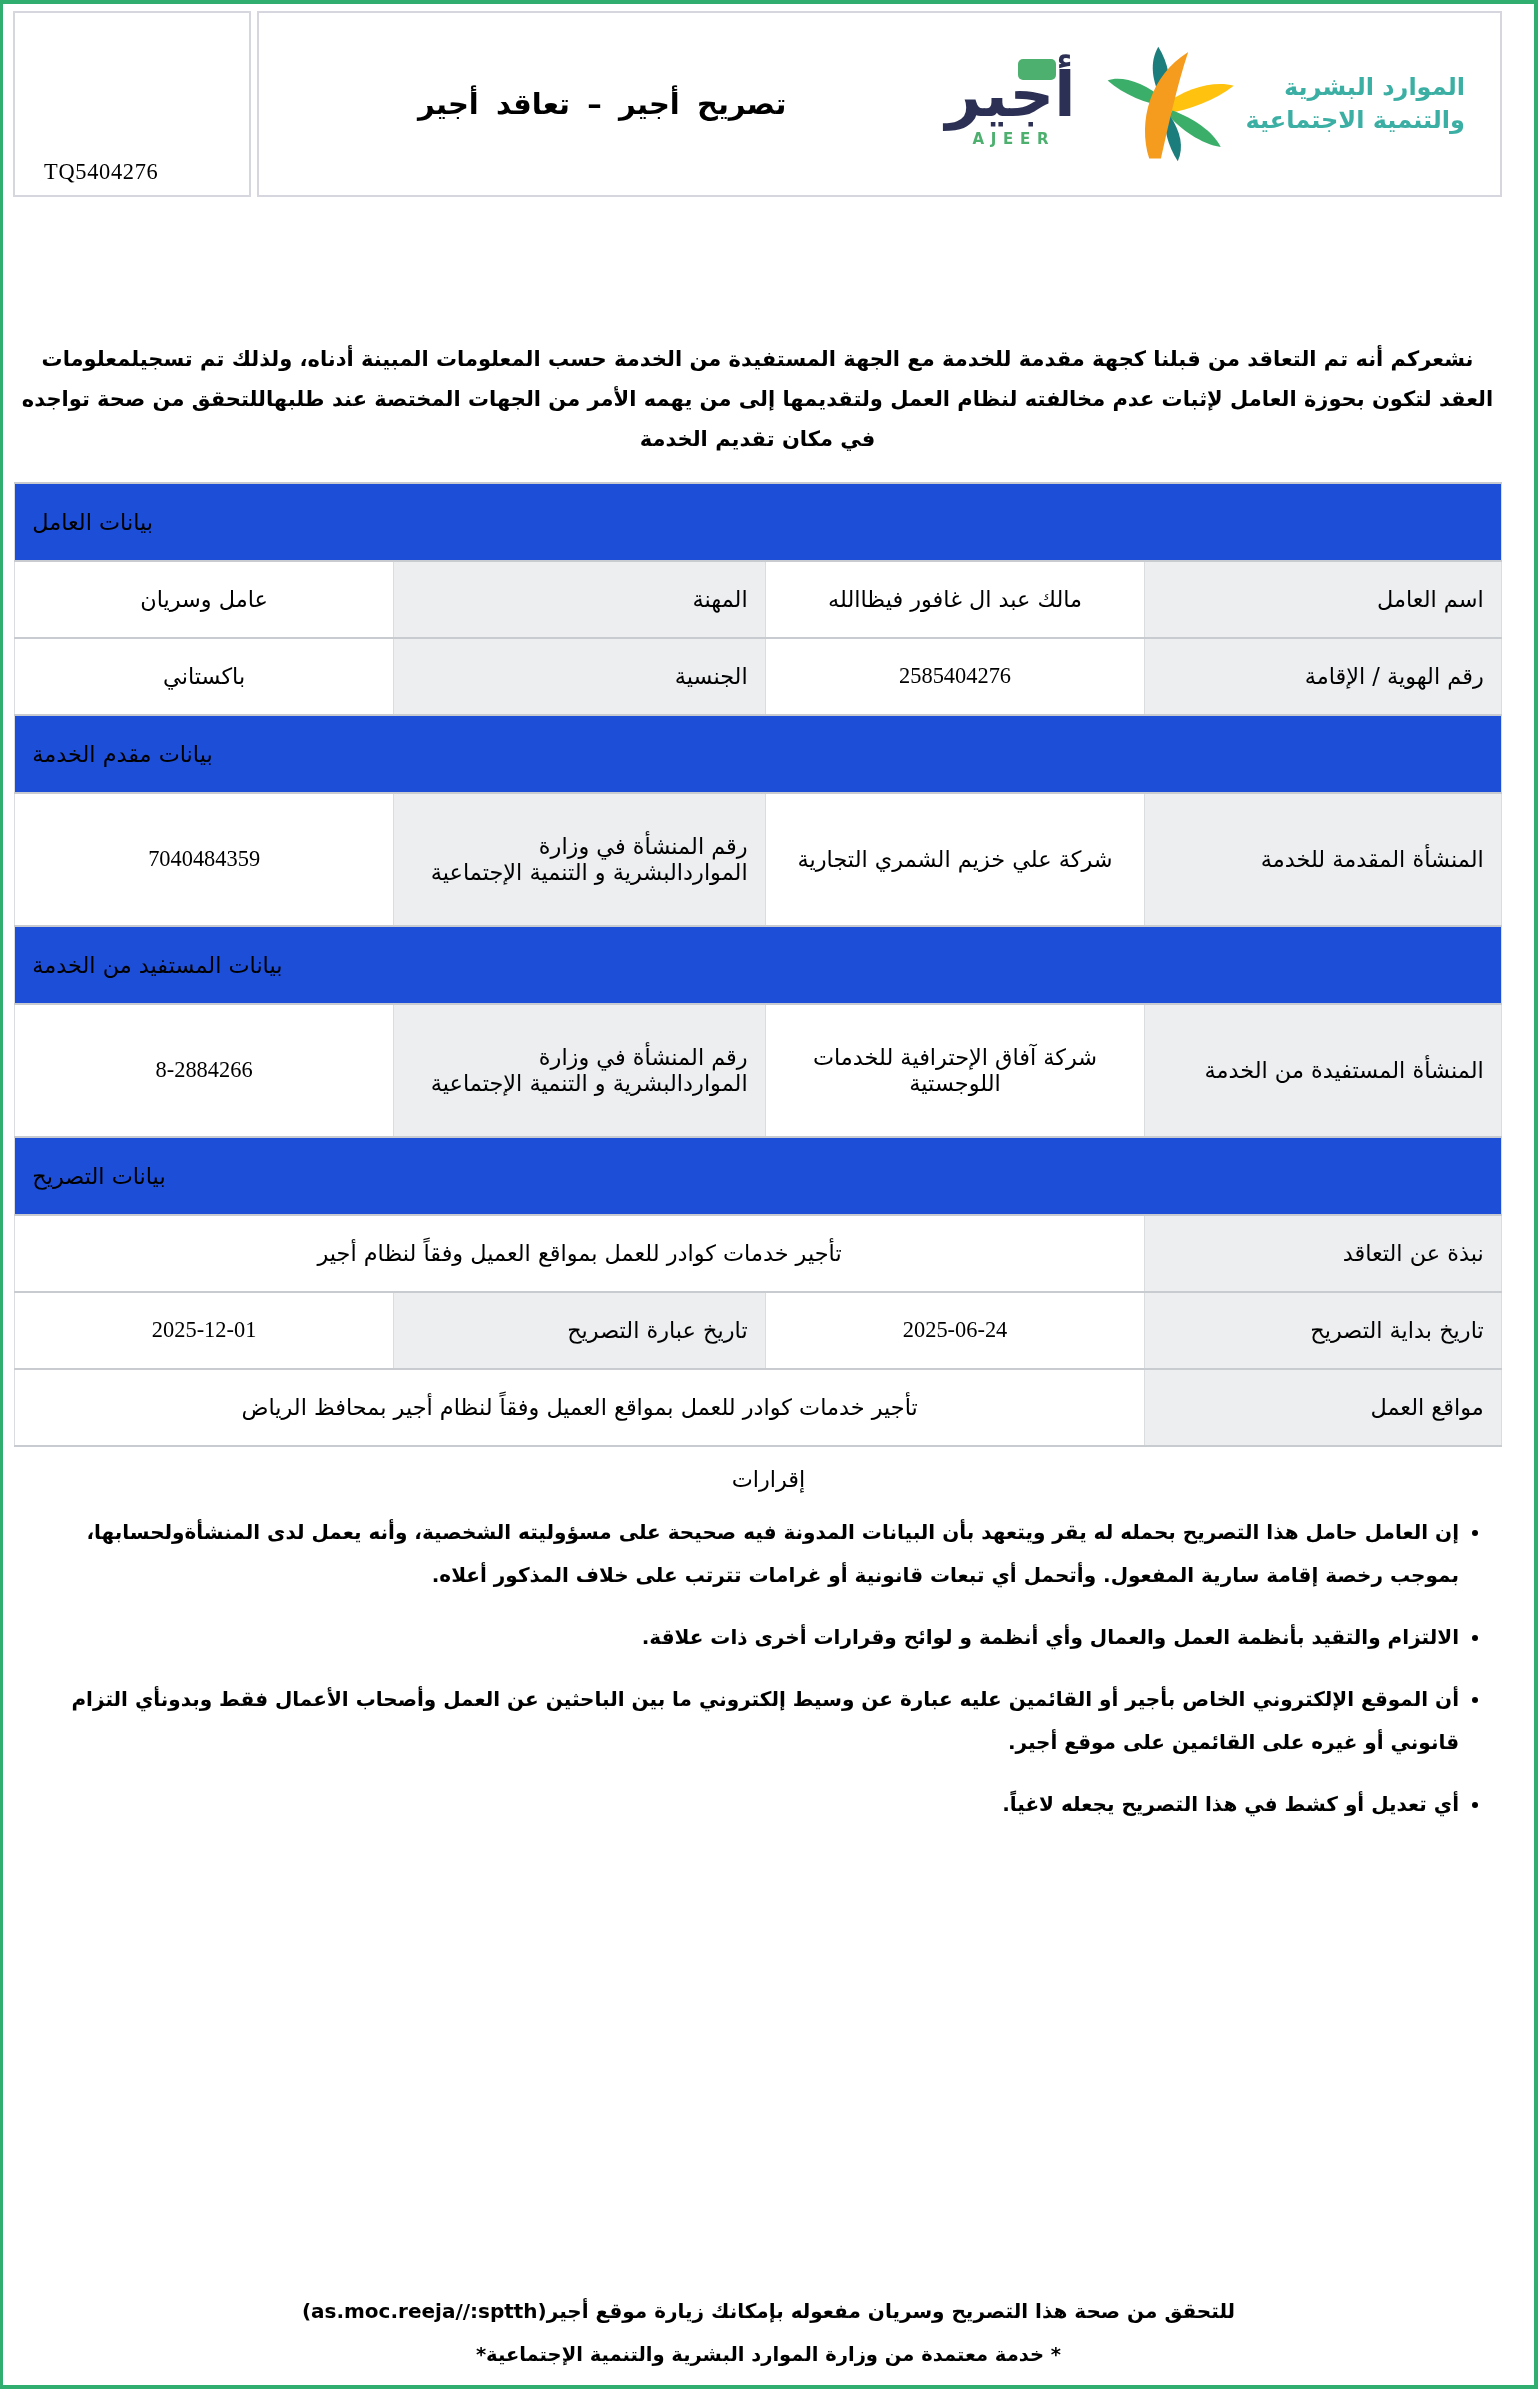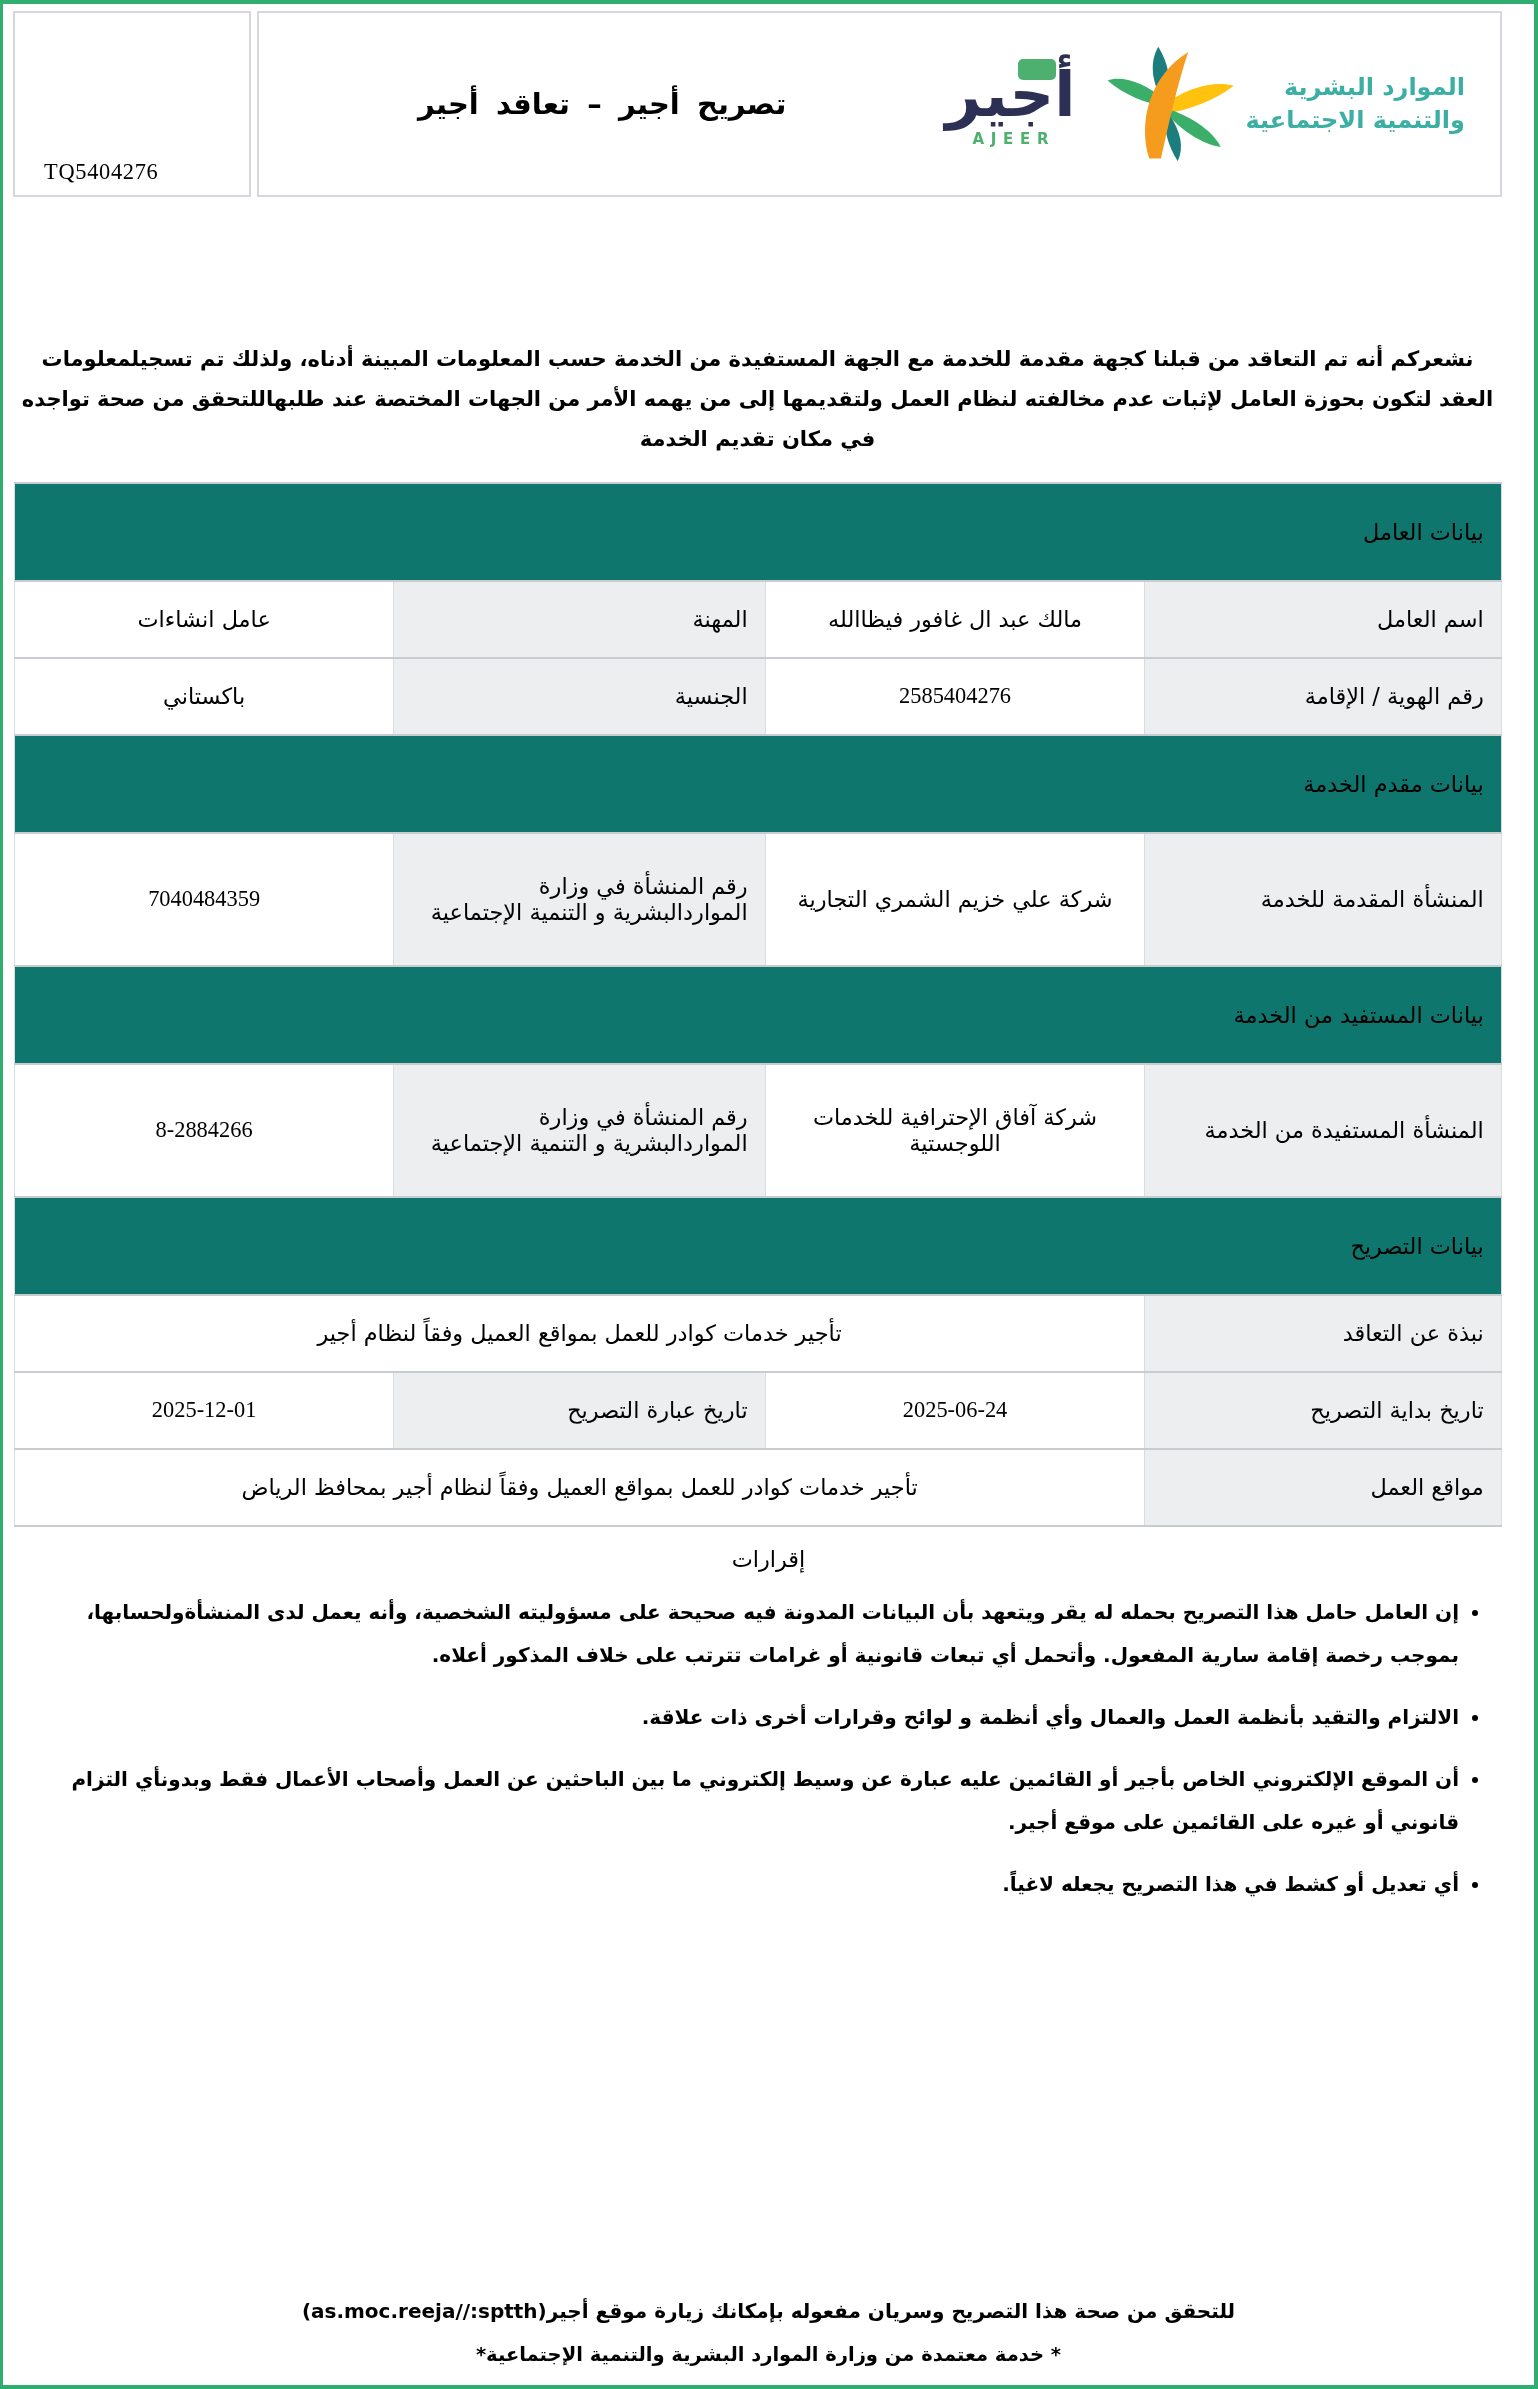--- a/index.html
+++ b/index.html
@@ -26,21 +26,21 @@
   
   .ministry{display:flex;align-items:center;gap:10px;direction:rtl;}
   .ministry-text{color:#3cafa4;font-size:24px;font-weight:bold;text-align:right;line-height:1.4;}
   .emblem{width:130px;height:116px;}
   
   .intro{margin:143px 32px 0 10px;text-align:center;font-size:21px;font-weight:bold;line-height:1.9;}
   
   table.info{border-collapse:collapse;margin:21.7px 32px 0 10px;width:1488px;table-layout:fixed;}
   table.info td{border:1.4px solid #dadde0;border-top:2.2px solid #c8ccd1;border-bottom:2.2px solid #c8ccd1;
     padding:11.6px 17.3px;font-size:22.4px;vertical-align:middle;box-sizing:border-box;}
-  td.section{background:#0f766e;text-align:right;height:98px;}
+  td.section{background:#1d4ed8;text-align:left;height:78px;}
   td.label{background:#eceef0;text-align:right;}
   td.value{background:#fff;text-align:center;}
   tr.row{height:77px;}
   tr.row-tall{height:133px;}
   .num{font-family:"Liberation Serif",serif;direction:ltr;unicode-bidi:embed;}
   
   .decl-heading{margin-top:19px;text-align:center;font-size:22.4px;}
   .decl-intro{margin:42px 33px 0 10px;text-align:right;font-size:21px;font-weight:bold;}
   ul.decl{margin:19px 43px 0 43px;padding:0 32px 0 0;font-size:20px;font-weight:bold;line-height:2.15;}
   ul.decl li{margin-bottom:19px;}
@@ -98,21 +98,21 @@
         <col style="width:25.5%">
       </colgroup>
     <tbody>
         <tr>
       <td class="section" colspan="4">بيانات العامل</td>
     </tr>
     <tr class="row">
       <td class="label">اسم العامل</td>
       <td class="value">مالك عبد ال غافور فيظاالله</td>
       <td class="label">المهنة</td>
-      <td class="value">عامل انشاءات</td>
+      <td class="value">عامل وسريان</td>
     </tr>
     <tr class="row">
       <td class="label">رقم الهوية / الإقامة</td>
       <td class="value num">2585404276</td>
       <td class="label">الجنسية</td>
       <td class="value">باكستاني</td>
     </tr>
     <tr>
       <td class="section" colspan="4">بيانات مقدم الخدمة</td>
     </tr>

